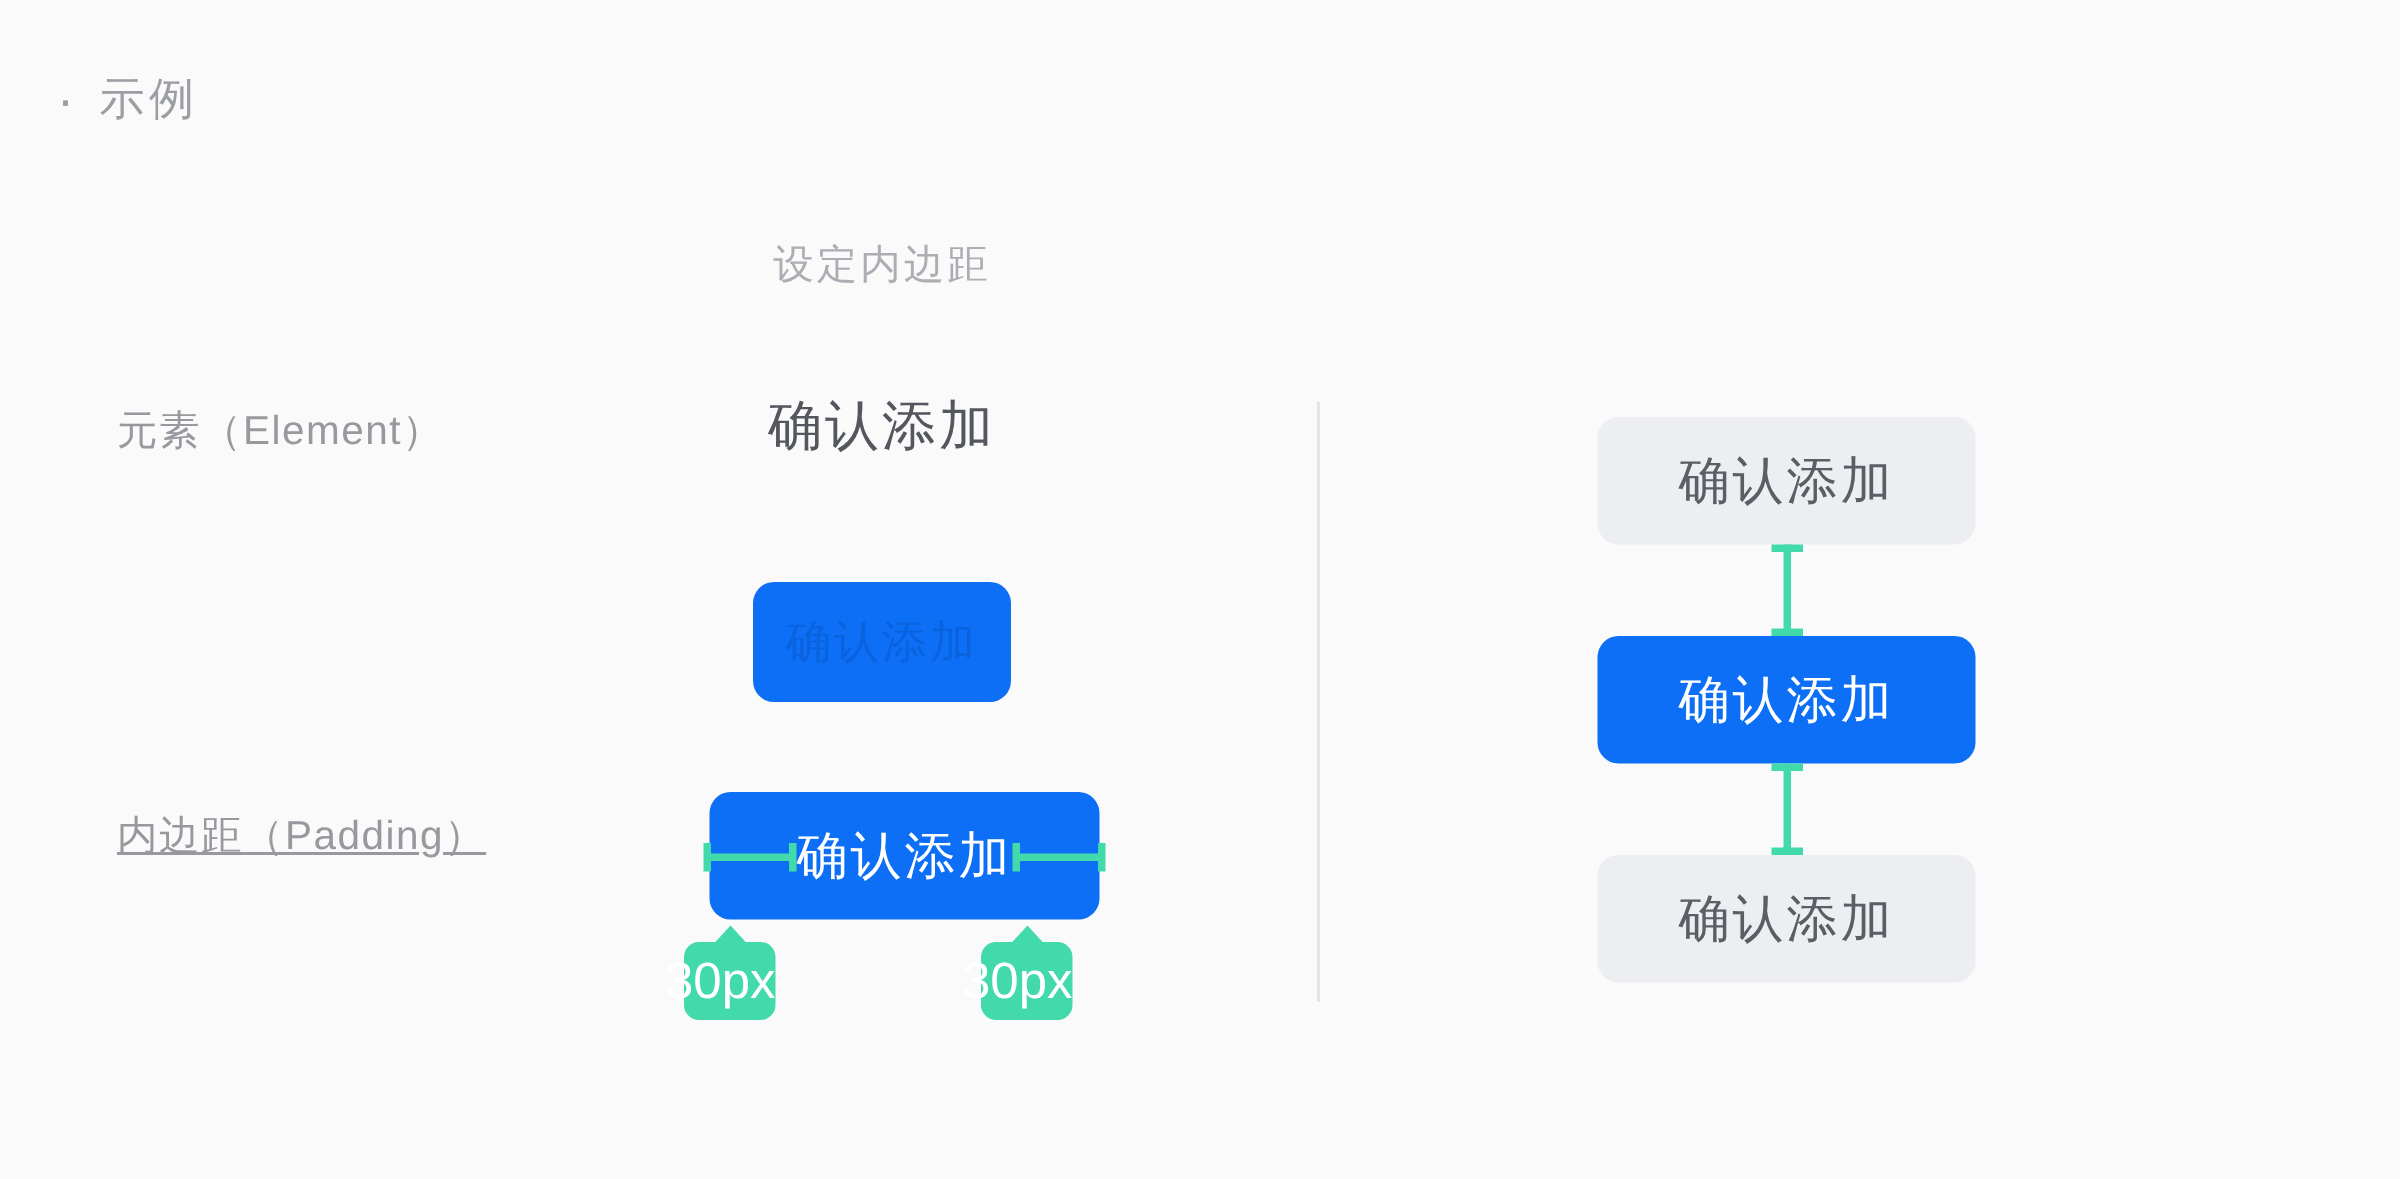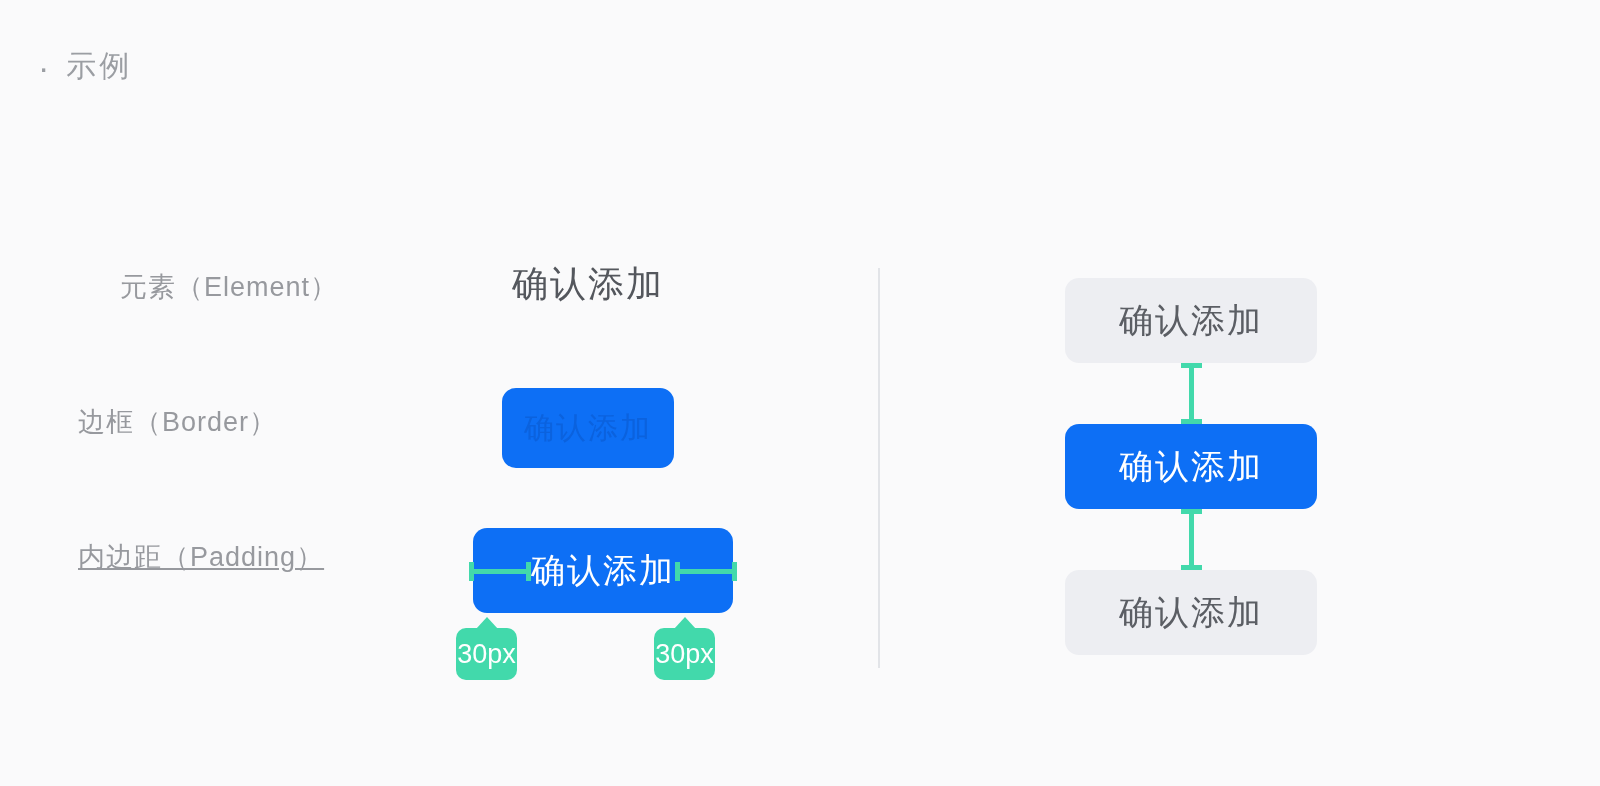--- a/index.html
+++ b/index.html
@@ -24,21 +24,21 @@
     text-align:center; color:#abaeb3; font-size:27px; letter-spacing:2px;
   }
   .col-header.padding { left:438px; }
   .col-header.margin  { left:1020px; }
 
   
   .row-label {
     position:absolute; left:78px; color:#97999e;
     font-size:27px; letter-spacing:1px; line-height:30px;
   }
-  .row-label.element { top:272px;margin-left:42px; }
+  .row-label.element { top:272px; }
   .row-label.border  { top:407px; }
   .row-label.padding { top:542px;text-decoration:underline; }
 
   
   .element-text {
     position:absolute; left:488px; top:262px; width:200px; height:44px;
     display:flex; align-items:center; justify-content:center;
     color:#54575d; font-size:36px; font-weight:500; letter-spacing:2px;
   }
   .border-rect {
@@ -66,22 +66,22 @@
   }
   .ibeam-h::before { left:-2px; }
   .ibeam-h::after  { right:-2px; }
   .ibeam-h.left  { left:-2px;  width:58px; }
   .ibeam-h.right { right:-2px; width:58px; }
 
   
   .badge {
     position:absolute; top:628px; width:61px; height:52px;
     background:#42d9ab; border-radius:10px;
-    display:flex; align-items:center; justify-content:center;
-    color:#ffffff; font-size:27px;
+    display:flex; align-items:center; justify-content:flex-end;
+    color:#ffffff; font-size:34px;
   }
   .badge::before {
     content:""; position:absolute; top:-11px; left:50%; transform:translateX(-50%);
     border-left:11px solid transparent; border-right:11px solid transparent;
     border-bottom:12px solid #42d9ab;
   }
   .badge.left  { left:456px; }
   .badge.right { left:654px; }
 
   
@@ -117,23 +117,23 @@
 </head>
 <body>
 
 <div class="canvas">
 
   <div class="page-title">
     <span class="bullet">·</span>
     <span>示例</span>
   </div>
 
+  <div class="col-header padding">设定内边距</div>
 
   <div class="row-label element">元素（Element）</div>
-  <div class="row-label border">边框（Border）</div>
   <div class="row-label padding">内边距（Padding）</div>
 
   <div class="element-text">确认添加</div>
 
   <div class="border-rect">
     <span class="faint-text">确认添加</span>
   </div>
 
   <div class="padding-button">
     <span class="ibeam-h left"></span>

